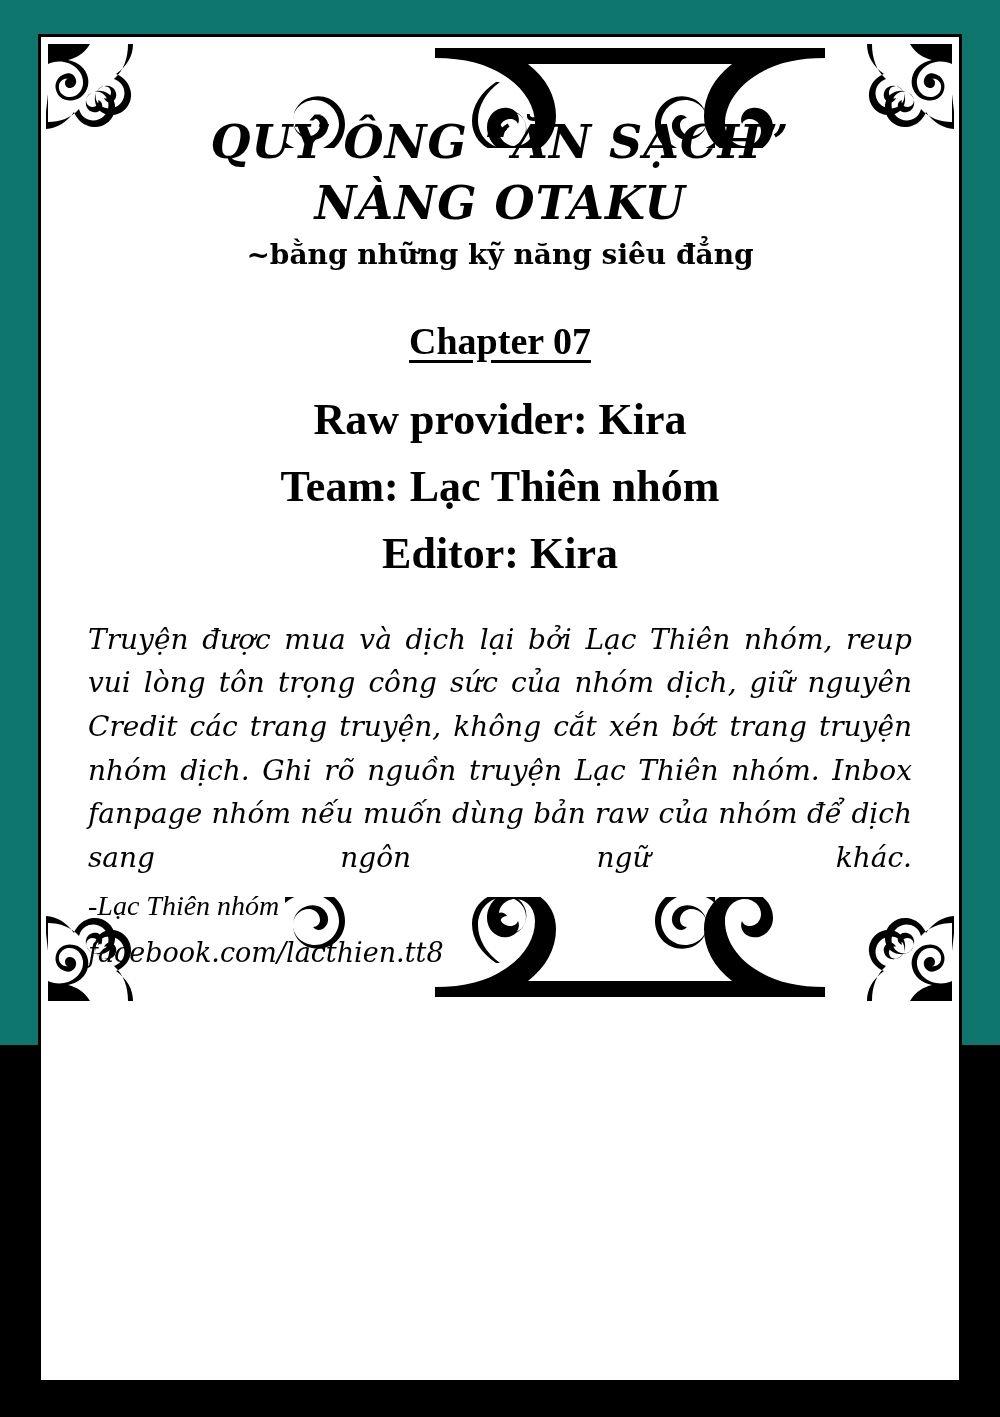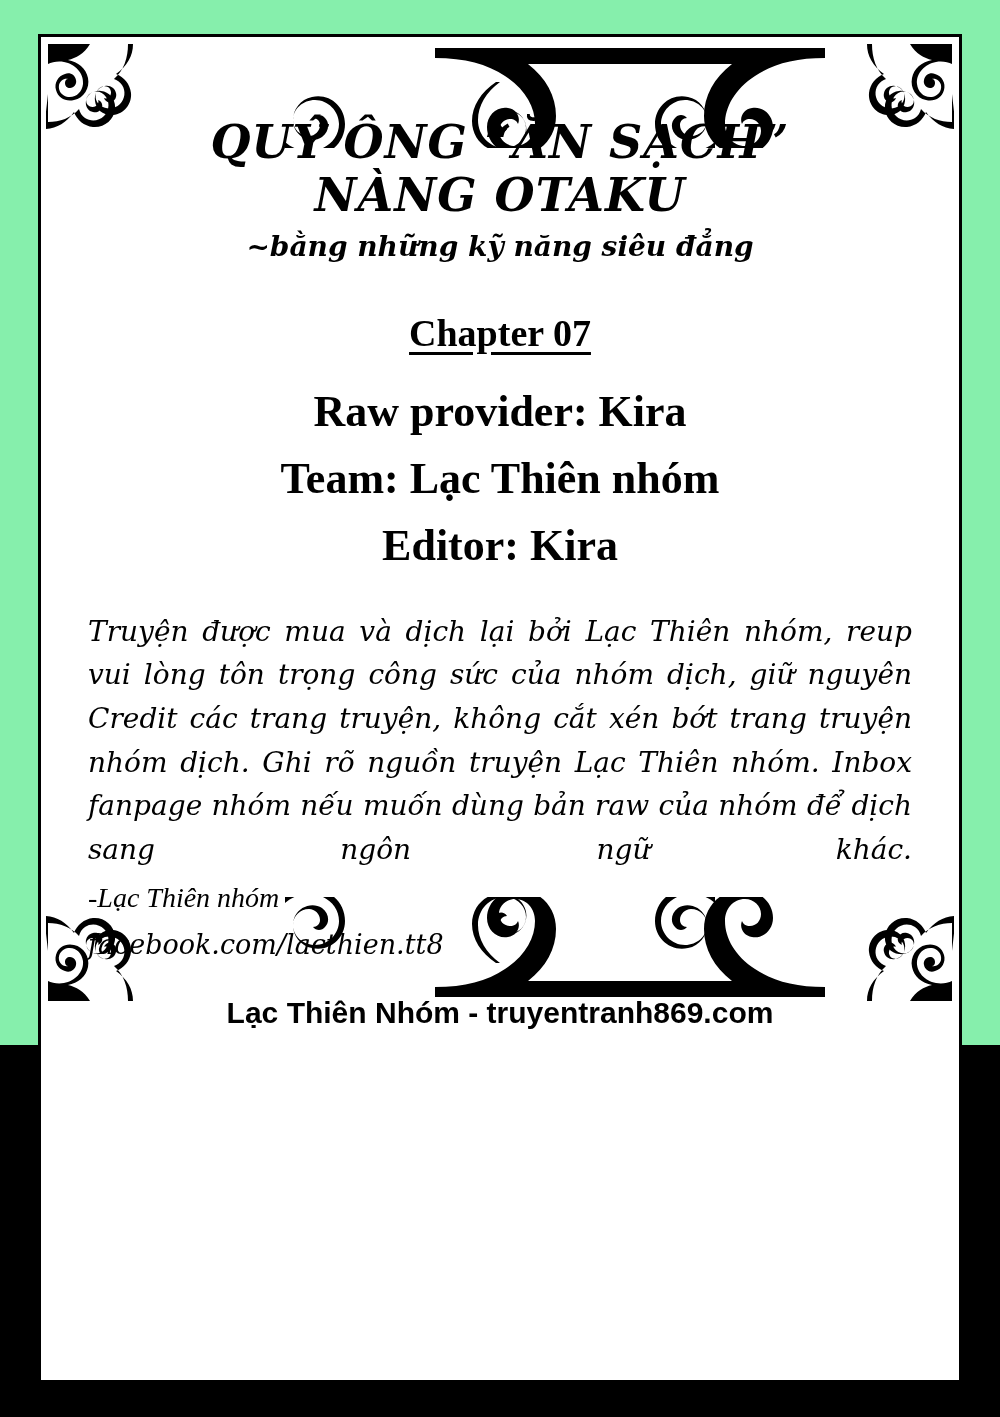--- a/index.html
+++ b/index.html
@@ -11,21 +11,21 @@
     width: 1000px;
     height: 1417px;
     font-family: "Liberation Serif", serif;
     overflow: hidden;
   }
 
   .page {
     position: relative;
     width: 1000px;
     height: 1045px;
-    background: #86efac;
+    background: #0f766e;
     box-sizing: border-box;
   }
 
   
   .inner-field {
     position: absolute;
     left: 38px;
     top: 34px;
     width: 924px;
     height: 1349px;
@@ -50,25 +50,24 @@
   }
   .title-line1, .title-line2 {
     font-family: "DejaVu Serif", serif;
     font-style: italic;
     font-weight: bold;
     font-size: 46px;
     letter-spacing: 1px;
     white-space: nowrap;
   }
   .title-line2 {
-    margin-top: 4px;
+    margin-top: 12px;
   }
   .subtitle {
     font-family: "DejaVu Serif", serif;
-    font-style: italic;
     font-weight: bold;
     font-size: 28px;
     margin-top: 12px;
   }
 
   
   .chapter {
     margin-top: 50px;
     font-family: "Liberation Serif", serif;
     font-weight: bold;
@@ -223,16 +222,15 @@
       <div class="credit-line">Team: Lạc Thiên nhóm</div>
       <div class="credit-line">Editor: Kira</div>
     </div>
 
     <div class="note">
       <p>Truyện được mua và dịch lại bởi Lạc Thiên nhóm, reup vui lòng tôn trọng công sức của nhóm dịch, giữ nguyên Credit các trang truyện, không cắt xén bớt trang truyện nhóm dịch. Ghi rõ nguồn truyện Lạc Thiên nhóm. Inbox fanpage nhóm nếu muốn dùng bản raw của nhóm để dịch sang ngôn ngữ khác.</p>
       <p class="sign">-Lạc Thiên nhóm</p>
       <p class="fb">facebook.com/lacthien.tt8</p>
     </div>
 
-    <div class="footer">Lạc Thiên Nhóm - truyentranh869.com</div>
 
   </div>
 </div>
 
 </body></html>

